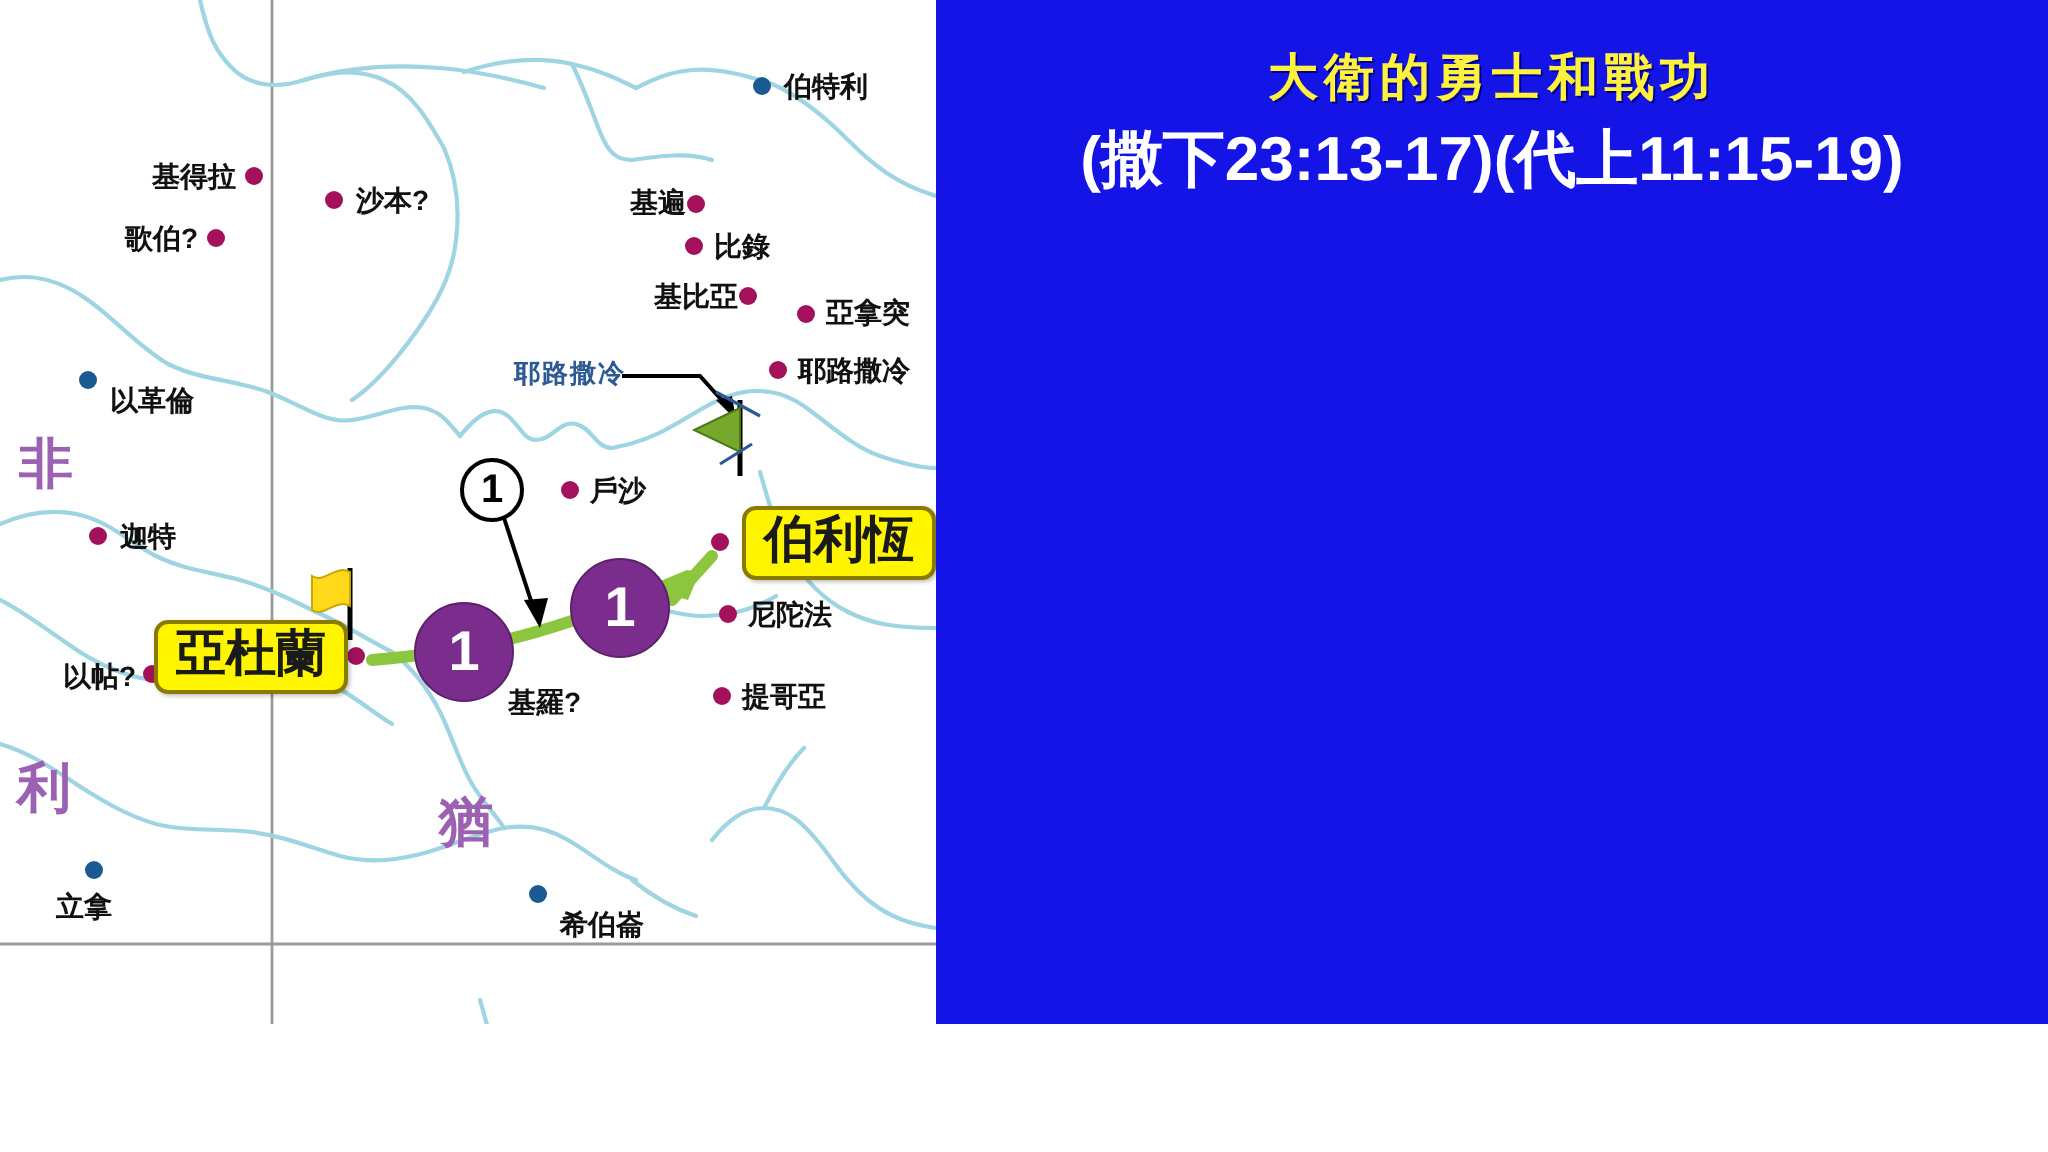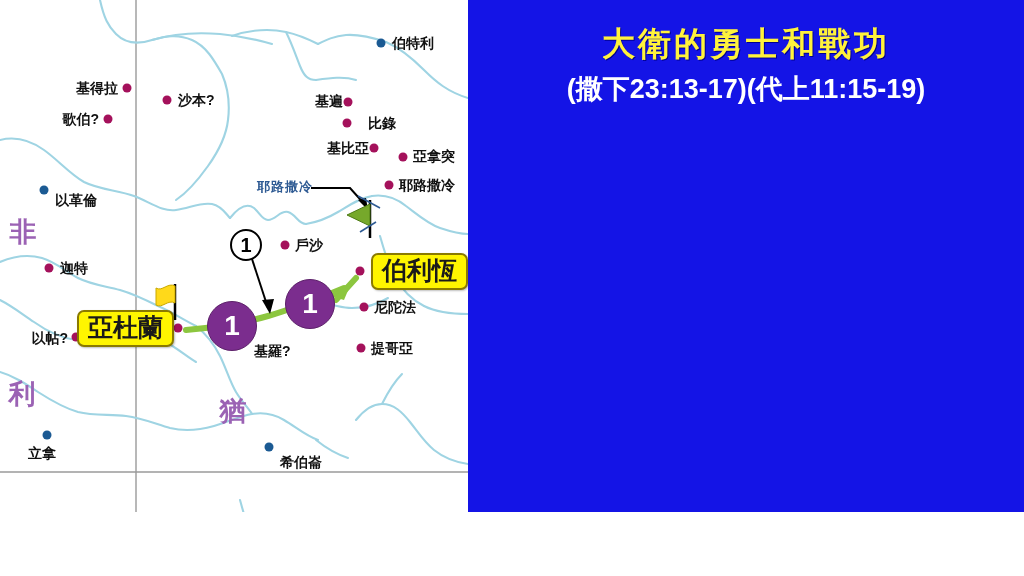--- a/index.html
+++ b/index.html
@@ -113,21 +113,21 @@
     position: absolute;
     left: 468px; top: 0;
     width: 556px; height: 576px;
     background: #1414E6;
     box-sizing: border-box;
     padding: 10px 12px 0 12px;
   }
   #slide-title {
     text-align: center;
     font-family: "Liberation Sans", "DejaVu Sans", sans-serif;
-    font-size: 33px;
+    font-size: 25px;
     font-weight: 700;
     color: #FFF23C;
     letter-spacing: 3px;
     margin: 12px 0 4px 0;
     text-shadow: 1px 1px 0 #00008f;
   }
   .para {
     font-family: "Liberation Sans", "DejaVu Sans", sans-serif;
     font-size: 29px;
     font-weight: 700;
@@ -135,21 +135,21 @@
     line-height: 1.30;
     letter-spacing: 0px;
     text-align: justify;
     text-align-last: left;
   }
   #para1 { margin: 14px 0 0 0; }
   #para2 { margin: 34px 0 0 0; }
   .ref-line {
     text-align: center;
     font-family: "Liberation Sans", "DejaVu Sans", sans-serif;
-    font-size: 27px;
+    font-size: 31px;
     font-weight: 700;
     color: #ffffff;
     margin-top: 2px;
   }
   .y { color: #FFF23C; }
 </style>
 </head>
 <body>
 
 <div id="slide">
@@ -242,21 +242,21 @@
       <span class="city-dot magenta" style="left:167px; top:100px;"></span>
       <span class="map-label rightof" style="left:178px; top:100px;">沙本?</span>
 
       <span class="city-dot magenta" style="left:108px; top:119px;"></span>
       <span class="map-label leftof" style="left:99px; top:119px;">歌伯?</span>
 
       <span class="city-dot magenta" style="left:348px; top:102px;"></span>
       <span class="map-label leftof" style="left:343px; top:101px;">基遍</span>
 
       <span class="city-dot magenta" style="left:347px; top:123px;"></span>
-      <span class="map-label rightof" style="left:368px; top:123px;text-align:right;">比錄</span>
+      <span class="map-label rightof" style="left:357px; top:123px;text-align:right;">比錄</span>
 
       <span class="city-dot magenta" style="left:374px; top:148px;"></span>
       <span class="map-label leftof" style="left:369px; top:148px;">基比亞</span>
 
       <span class="city-dot magenta" style="left:403px; top:157px;"></span>
       <span class="map-label rightof" style="left:413px; top:156px;">亞拿突</span>
 
       <span class="city-dot blue" style="left:44px; top:190px;"></span>
       <span class="map-label rightof" style="left:55px; top:200px;">以革倫</span>
 

